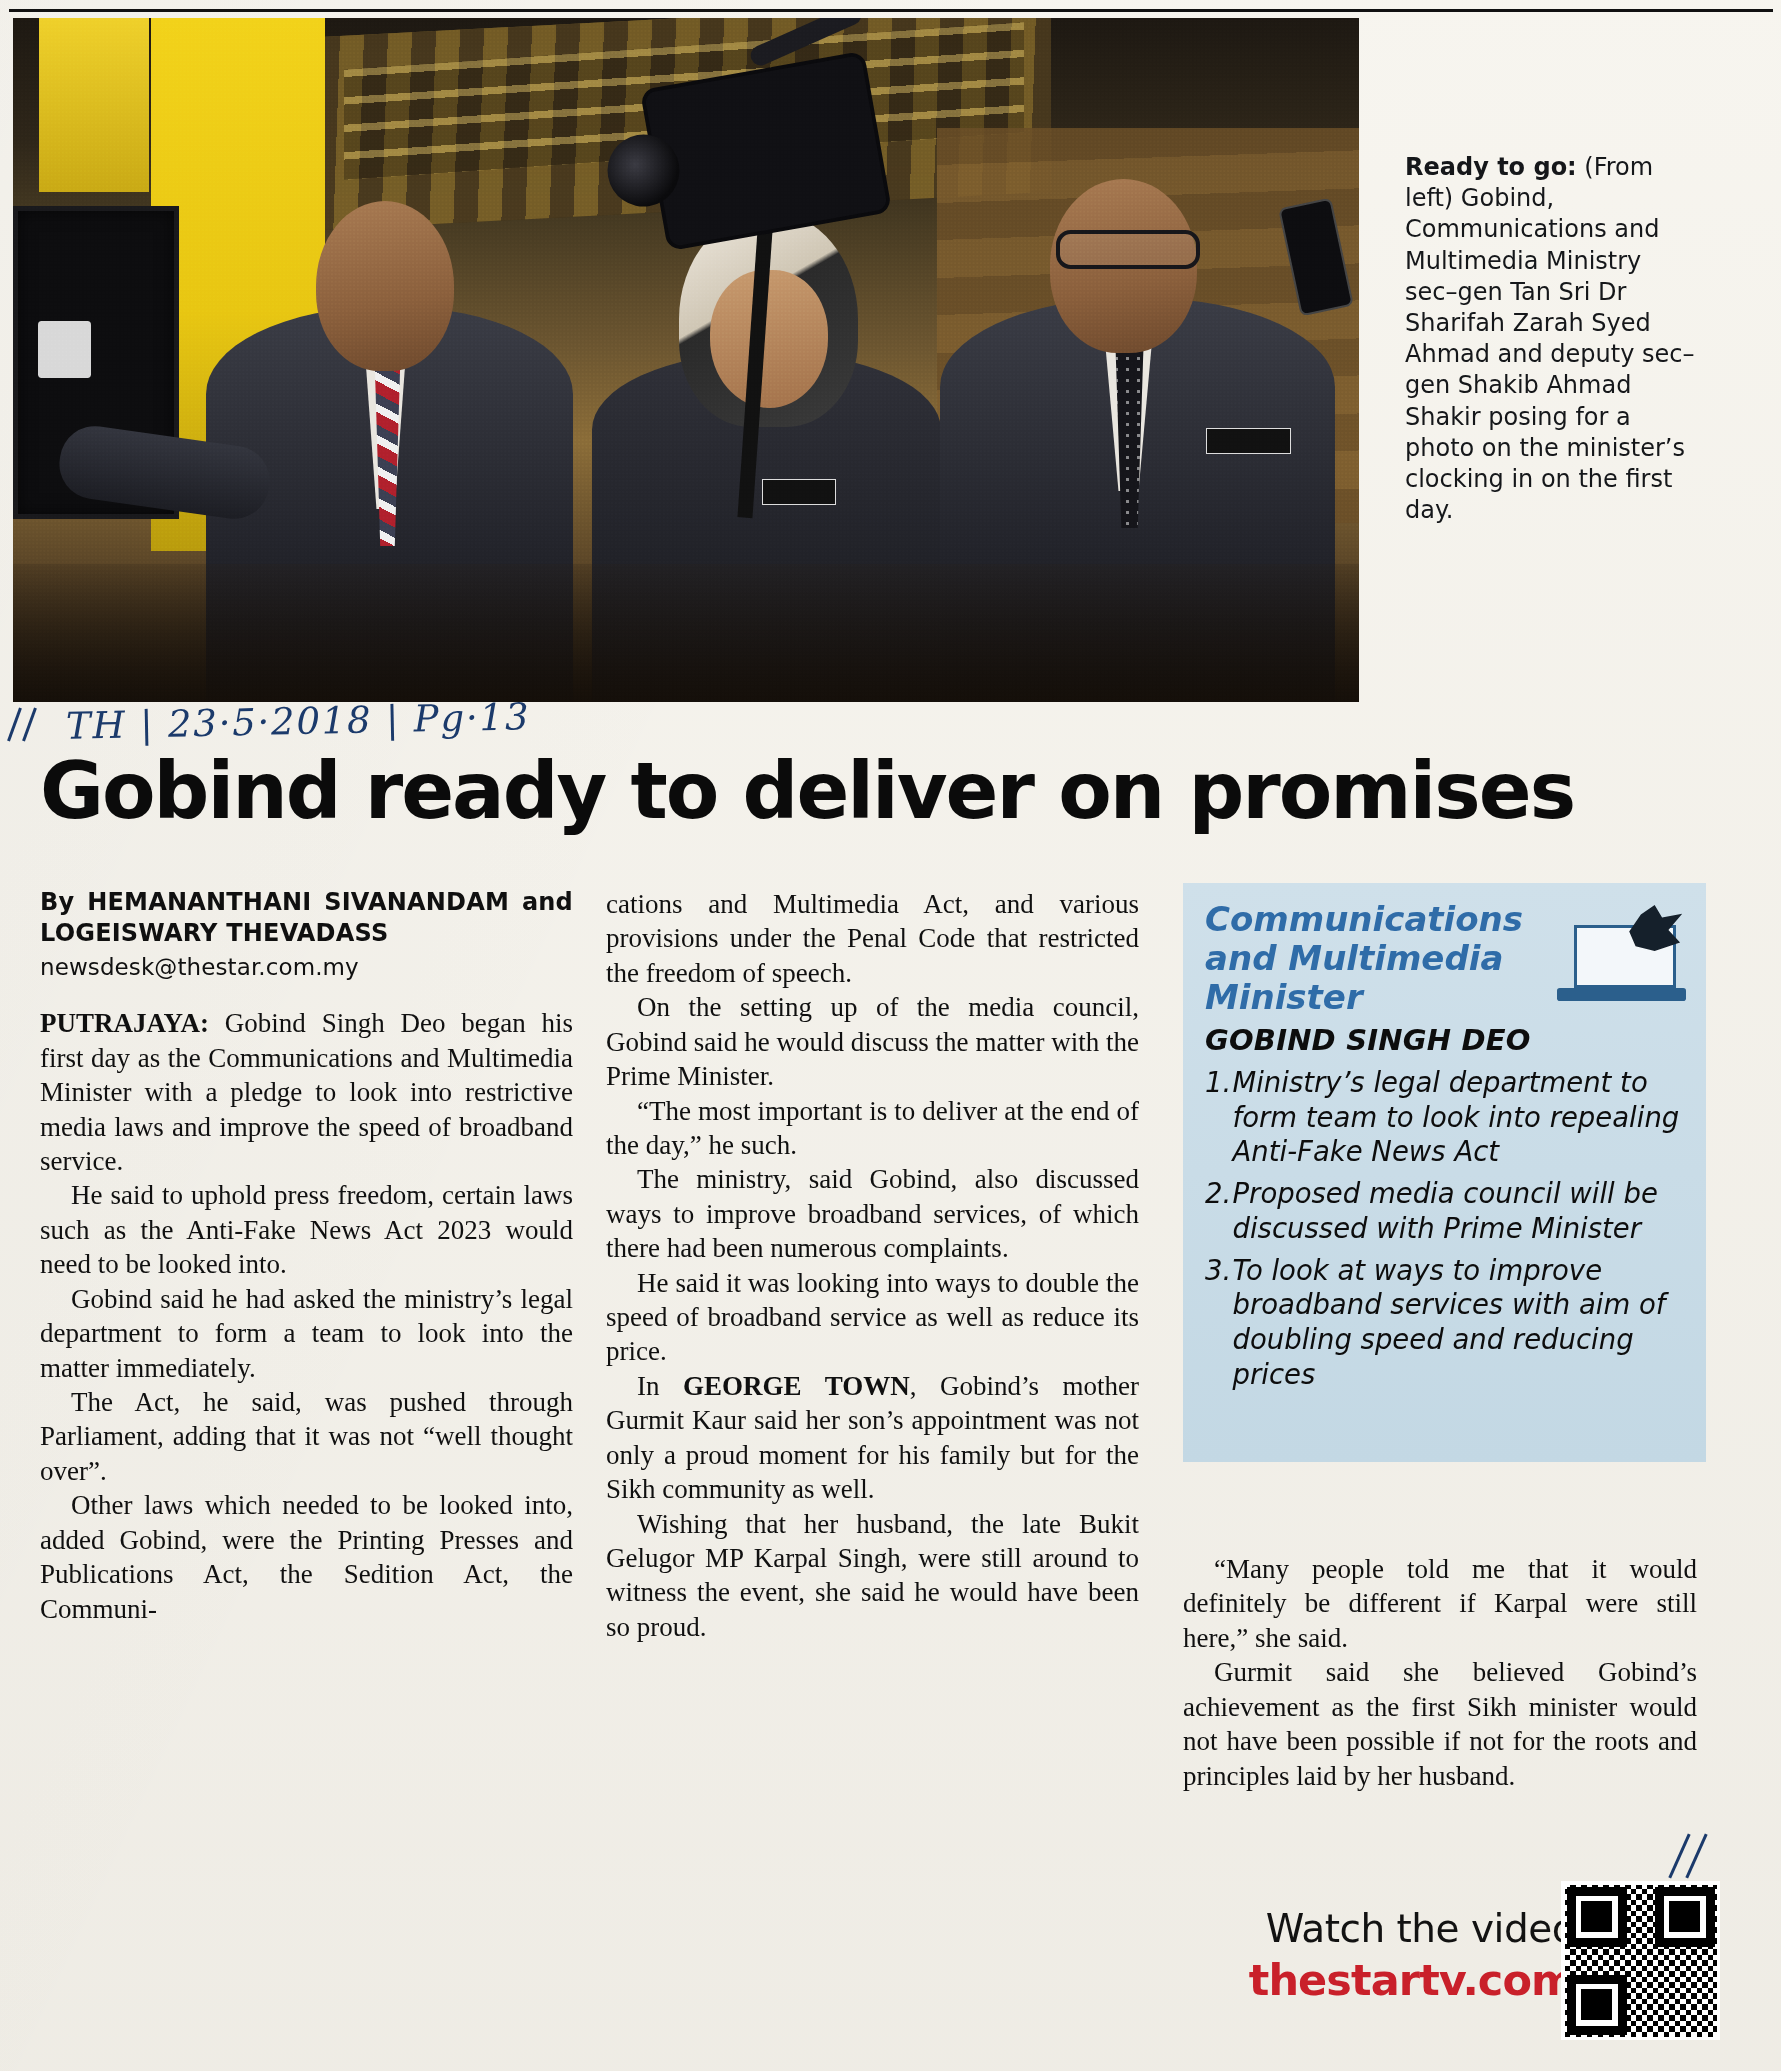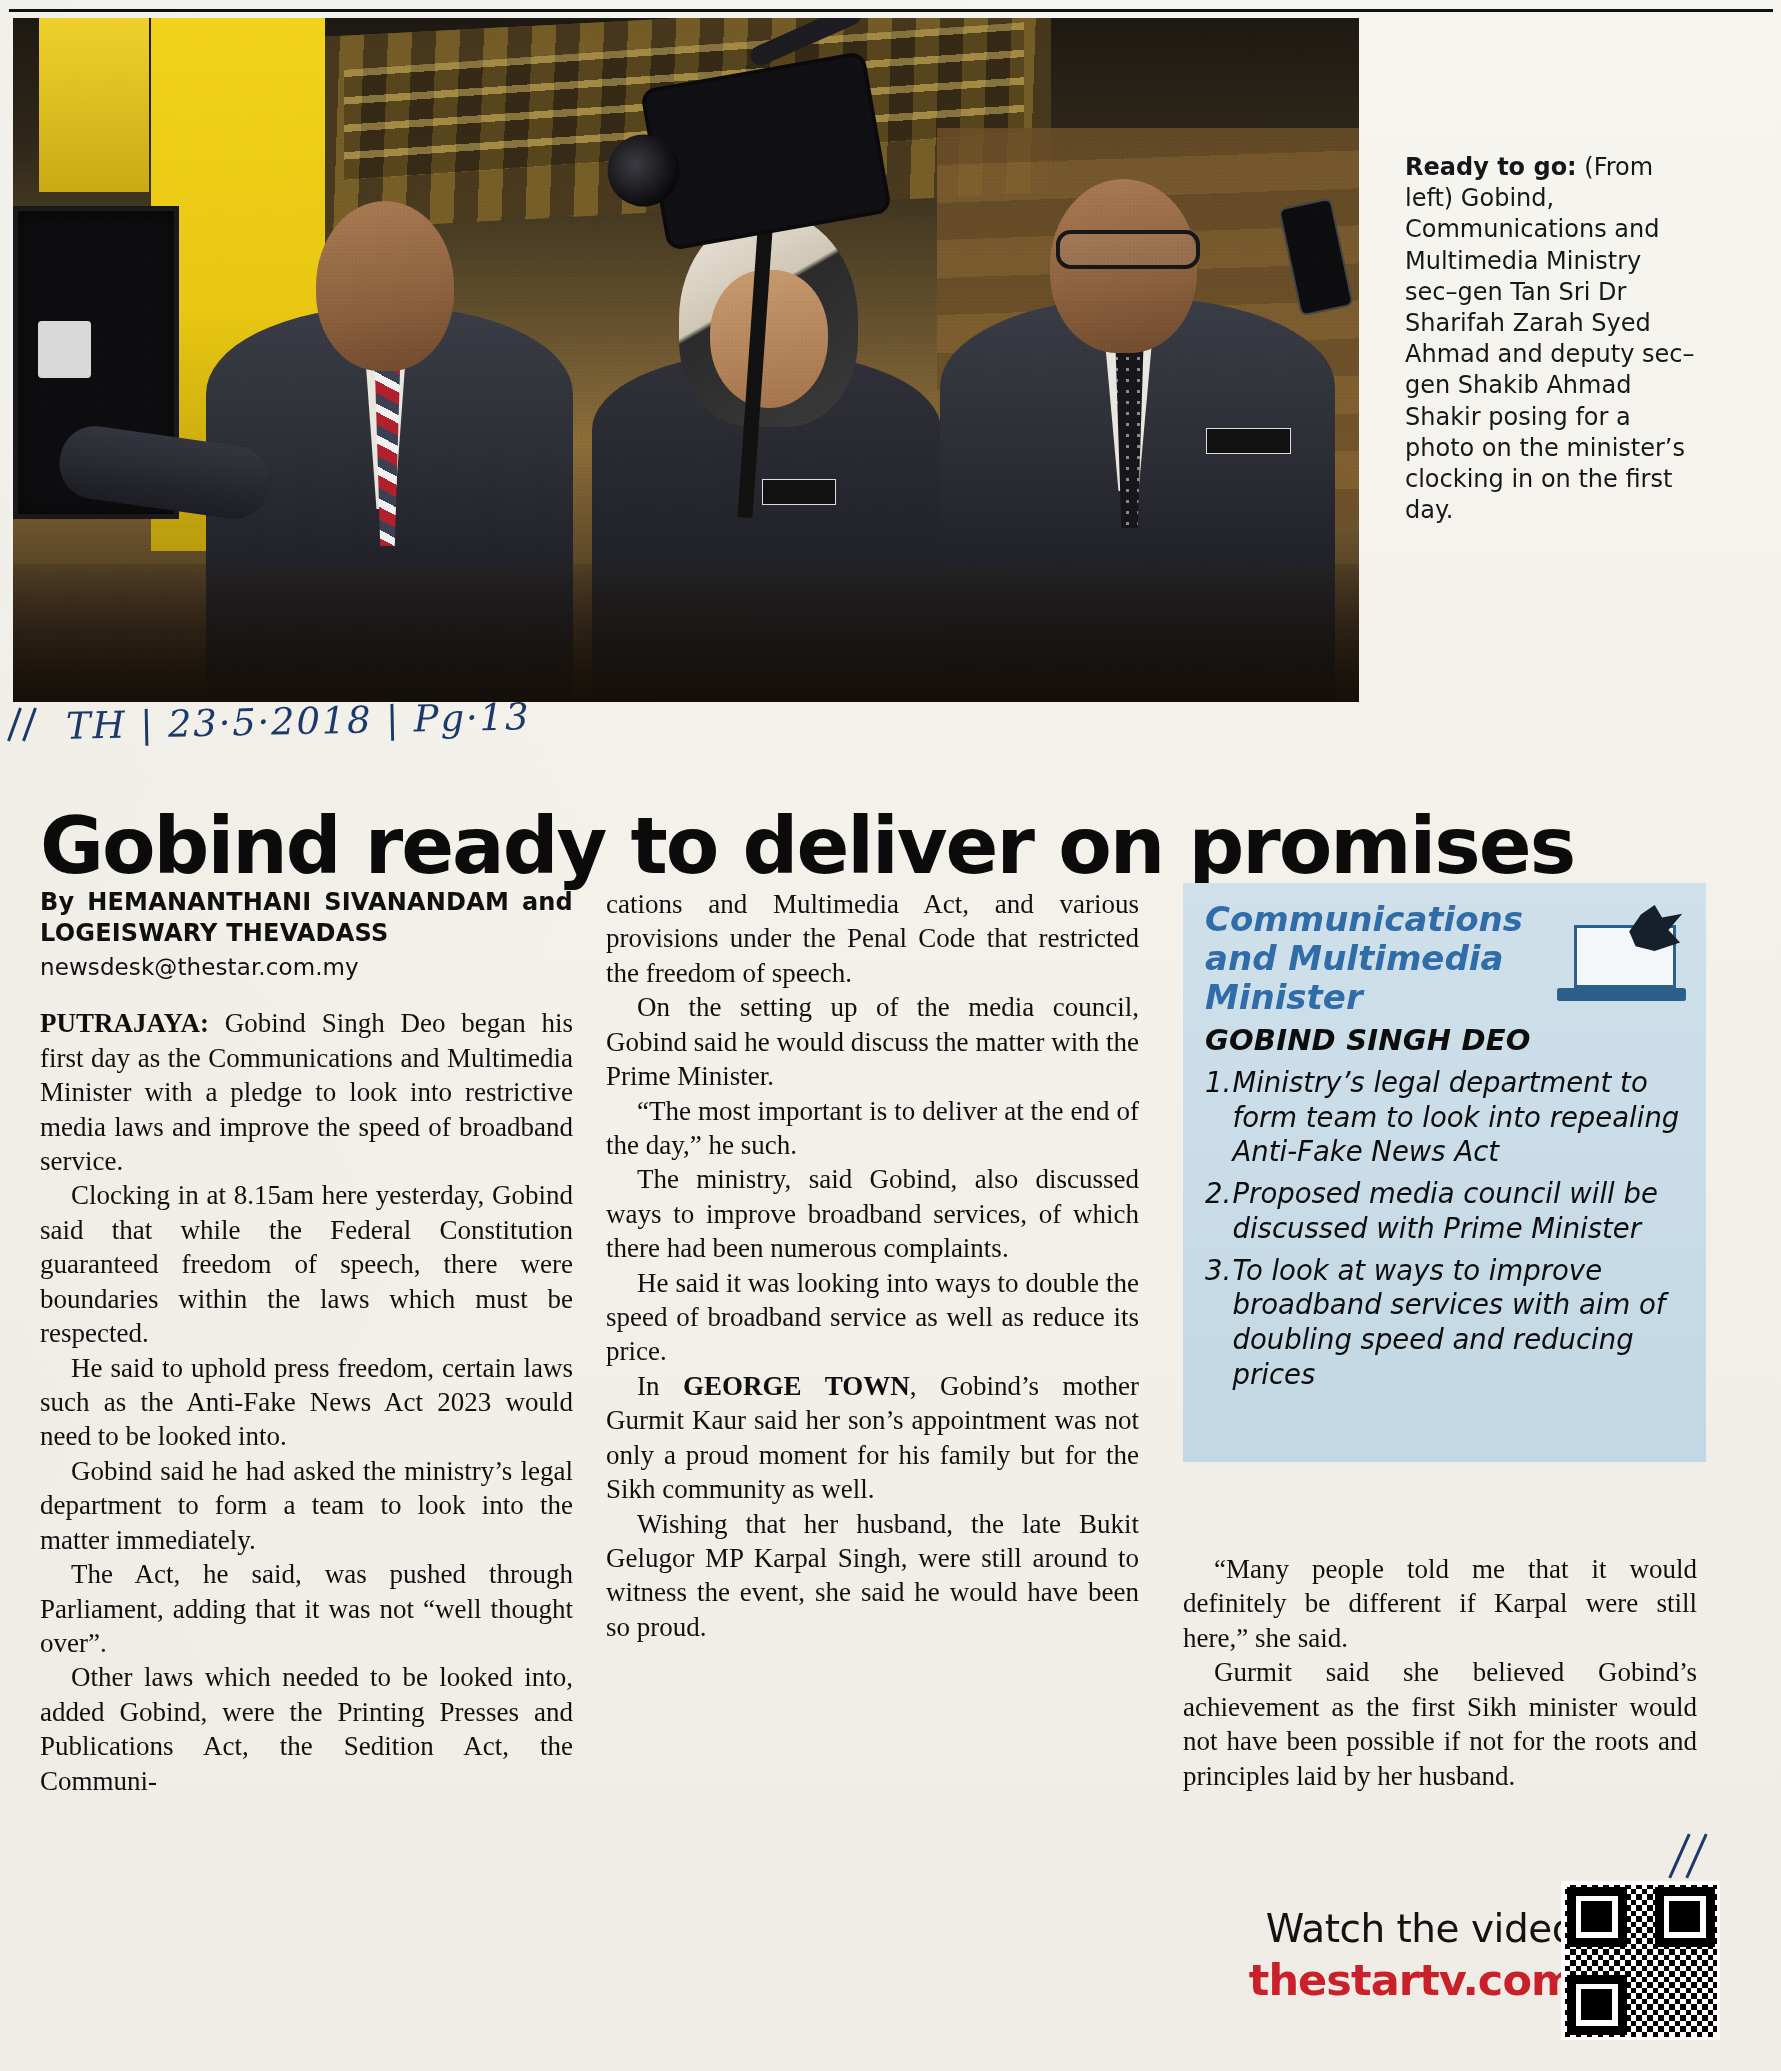--- a/index.html
+++ b/index.html
@@ -216,21 +216,21 @@
     width: 44px; height: 31px;
   }
   .hw-slash i {
     position: absolute; display: block; width: 2.8px; height: 35px; background: #1b3a6b; transform: rotate(20deg);
   }
 
   
   .headline {
     position: absolute;
     left: 40px;
-    top: 777px;
+    top: 722px;
     width: 1708px;
     font-family: "DejaVu Sans", sans-serif;
     font-weight: bold;
     font-size: 78px;
     letter-spacing: -2px;
     color: #0b0b0b;
     line-height: 1;
     margin-top: 30px;
   }
   .head-rule {
@@ -441,21 +441,20 @@
   </div>
   <div class="handwriting" style="left:66px;">TH | 23·5·2018 | Pg·13</div>
 
   <h1 class="headline">Gobind ready to deliver on promises</h1>
   <div class="head-rule"></div>
 
   <div class="col col1">
     <div class="byline">By HEMANANTHANI SIVANANDAM and LOGEISWARY THEVADASS</div>
     <div class="email">newsdesk@thestar.com.my</div>
     <p class="first"><span class="dropcap">PUTRAJAYA:</span> Gobind Singh Deo began his first day as the Communications and Multimedia Minister with a pledge to look into restrictive media laws and improve the speed of broadband service.</p>
-    <p>Clocking in at 8.15am here yesterday, Gobind said that while the Federal Constitution guaranteed freedom of speech, there were boundaries within the laws which must be respected.</p>
     <p>He said to uphold press freedom, certain laws such as the Anti-Fake News Act 2023 would need to be looked into.</p>
     <p>Gobind said he had asked the ministry’s legal department to form a team to look into the matter immediately.</p>
     <p>The Act, he said, was pushed through Parliament, adding that it was not “well thought over”.</p>
     <p>Other laws which needed to be looked into, added Gobind, were the Printing Presses and Publications Act, the Sedition Act, the Communi-</p>
   </div>
 
   <div class="col col2">
     <p class="first">cations and Multimedia Act, and various provisions under the Penal Code that restricted the freedom of speech.</p>
     <p>On the setting up of the media council, Gobind said he would discuss the matter with the Prime Minister.</p>
     <p>“The most important is to deliver at the end of the day,” he such.</p>

